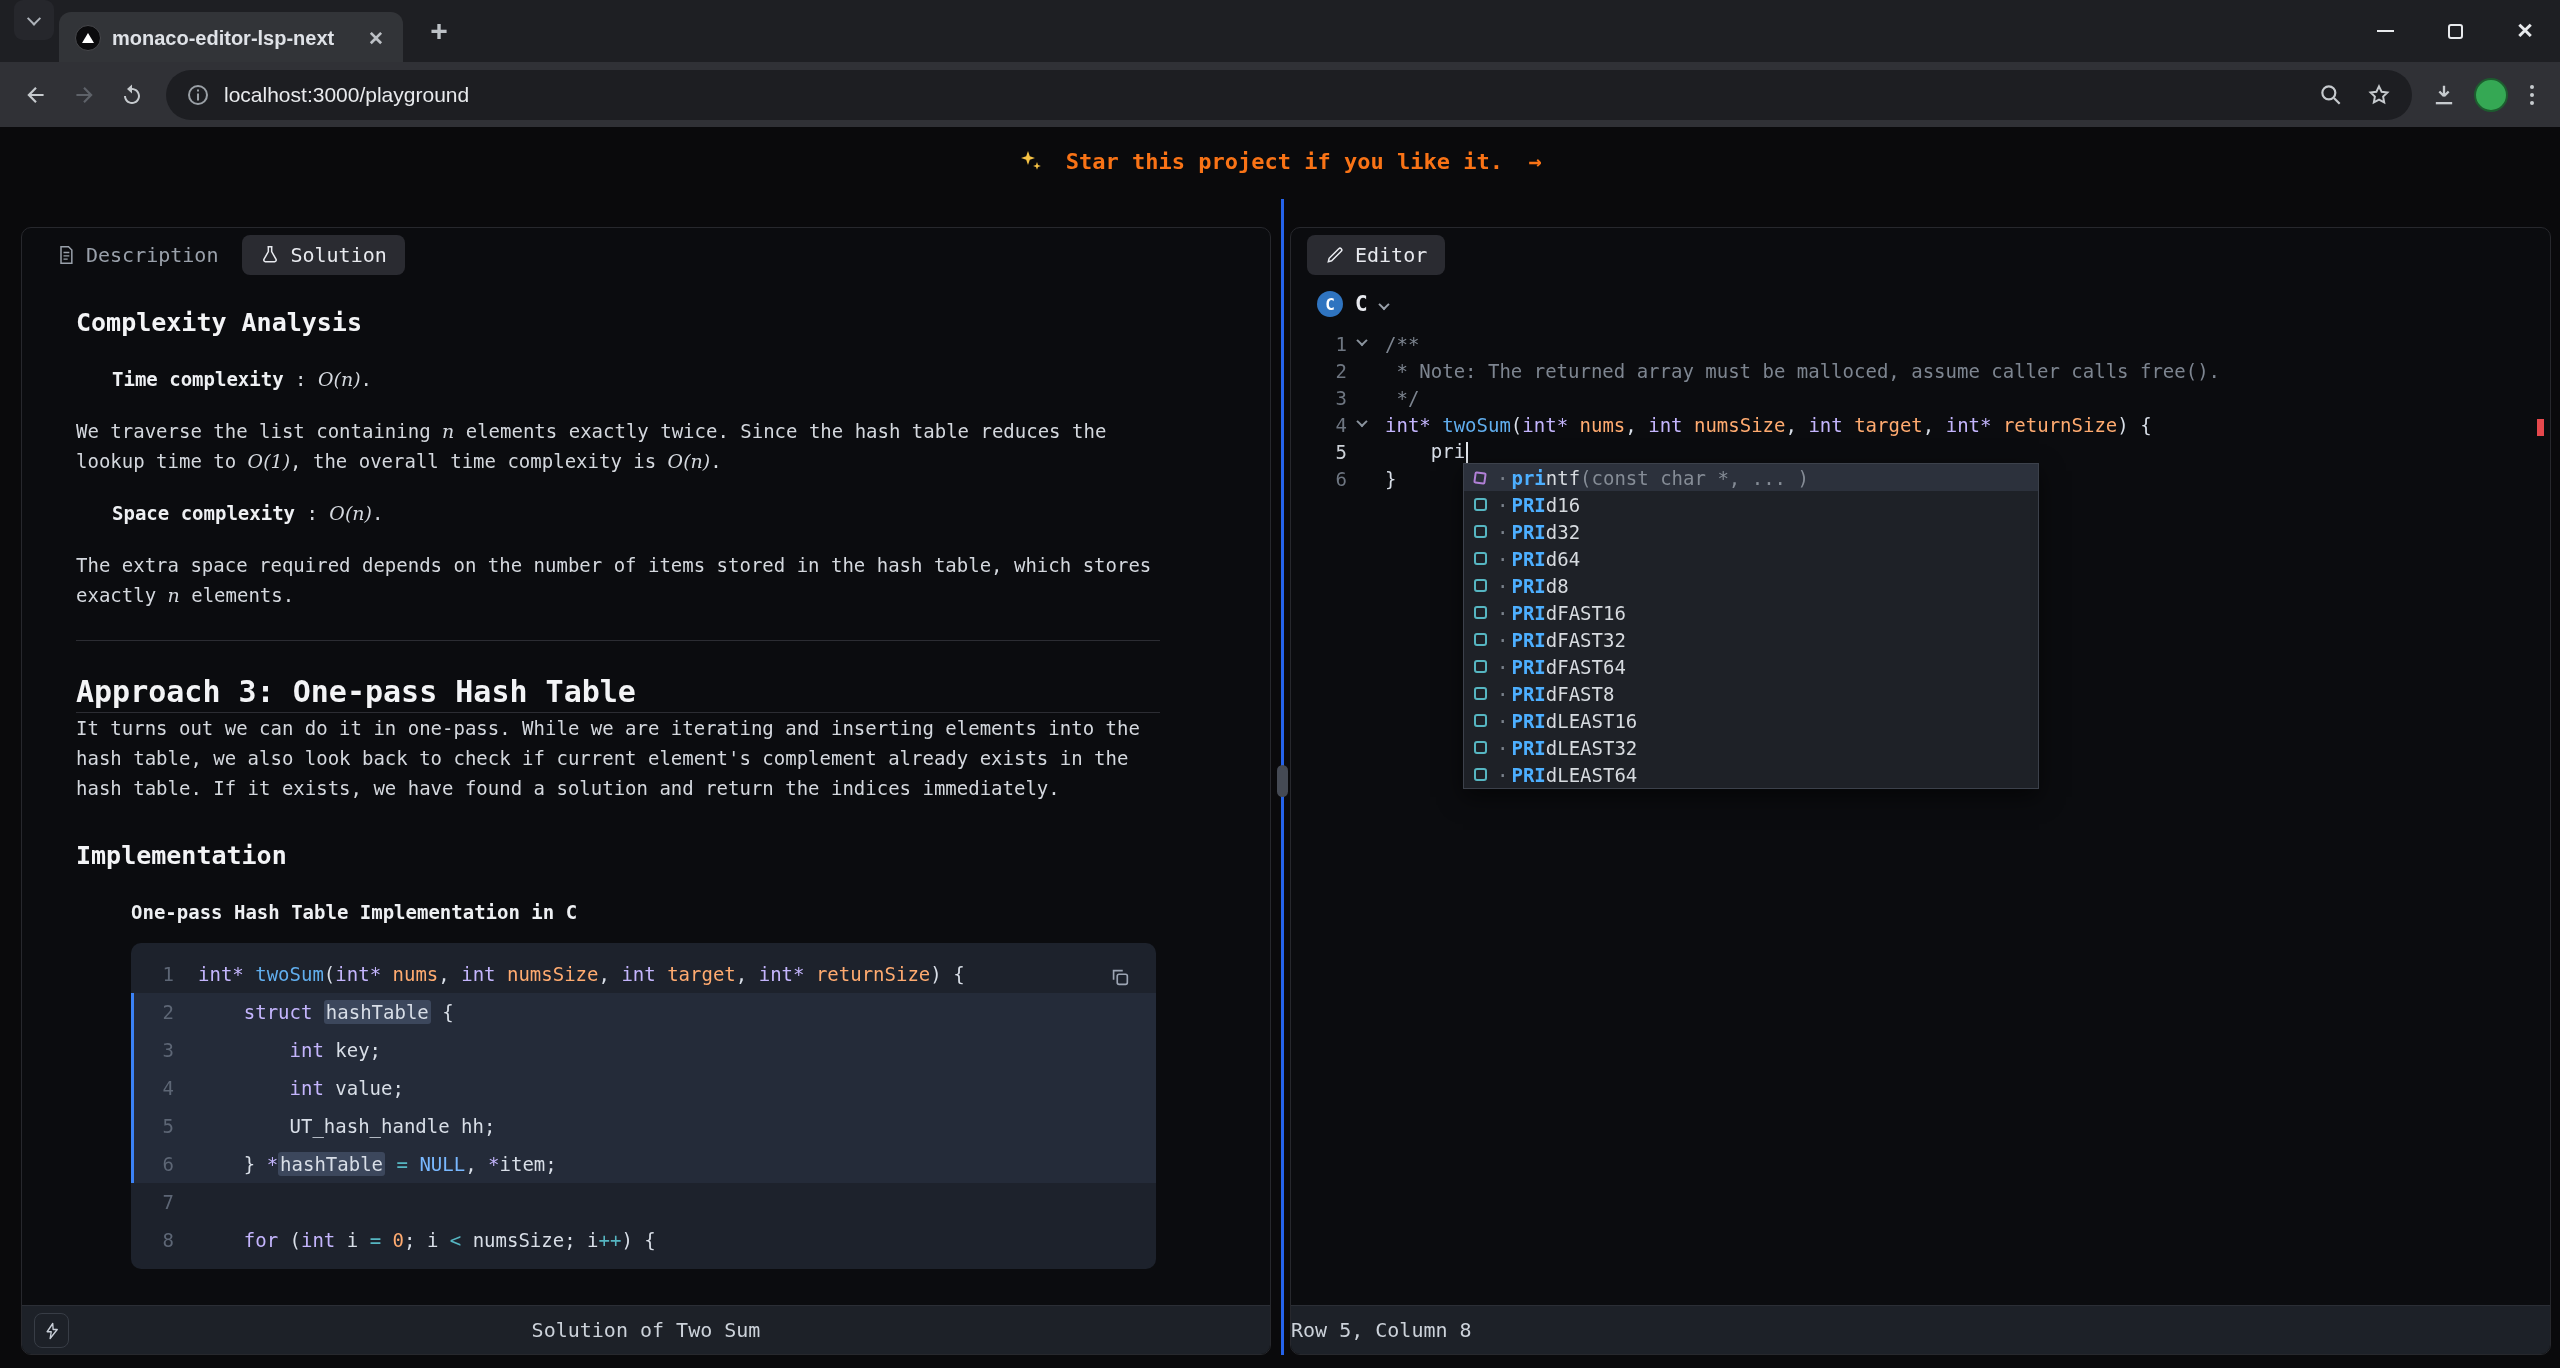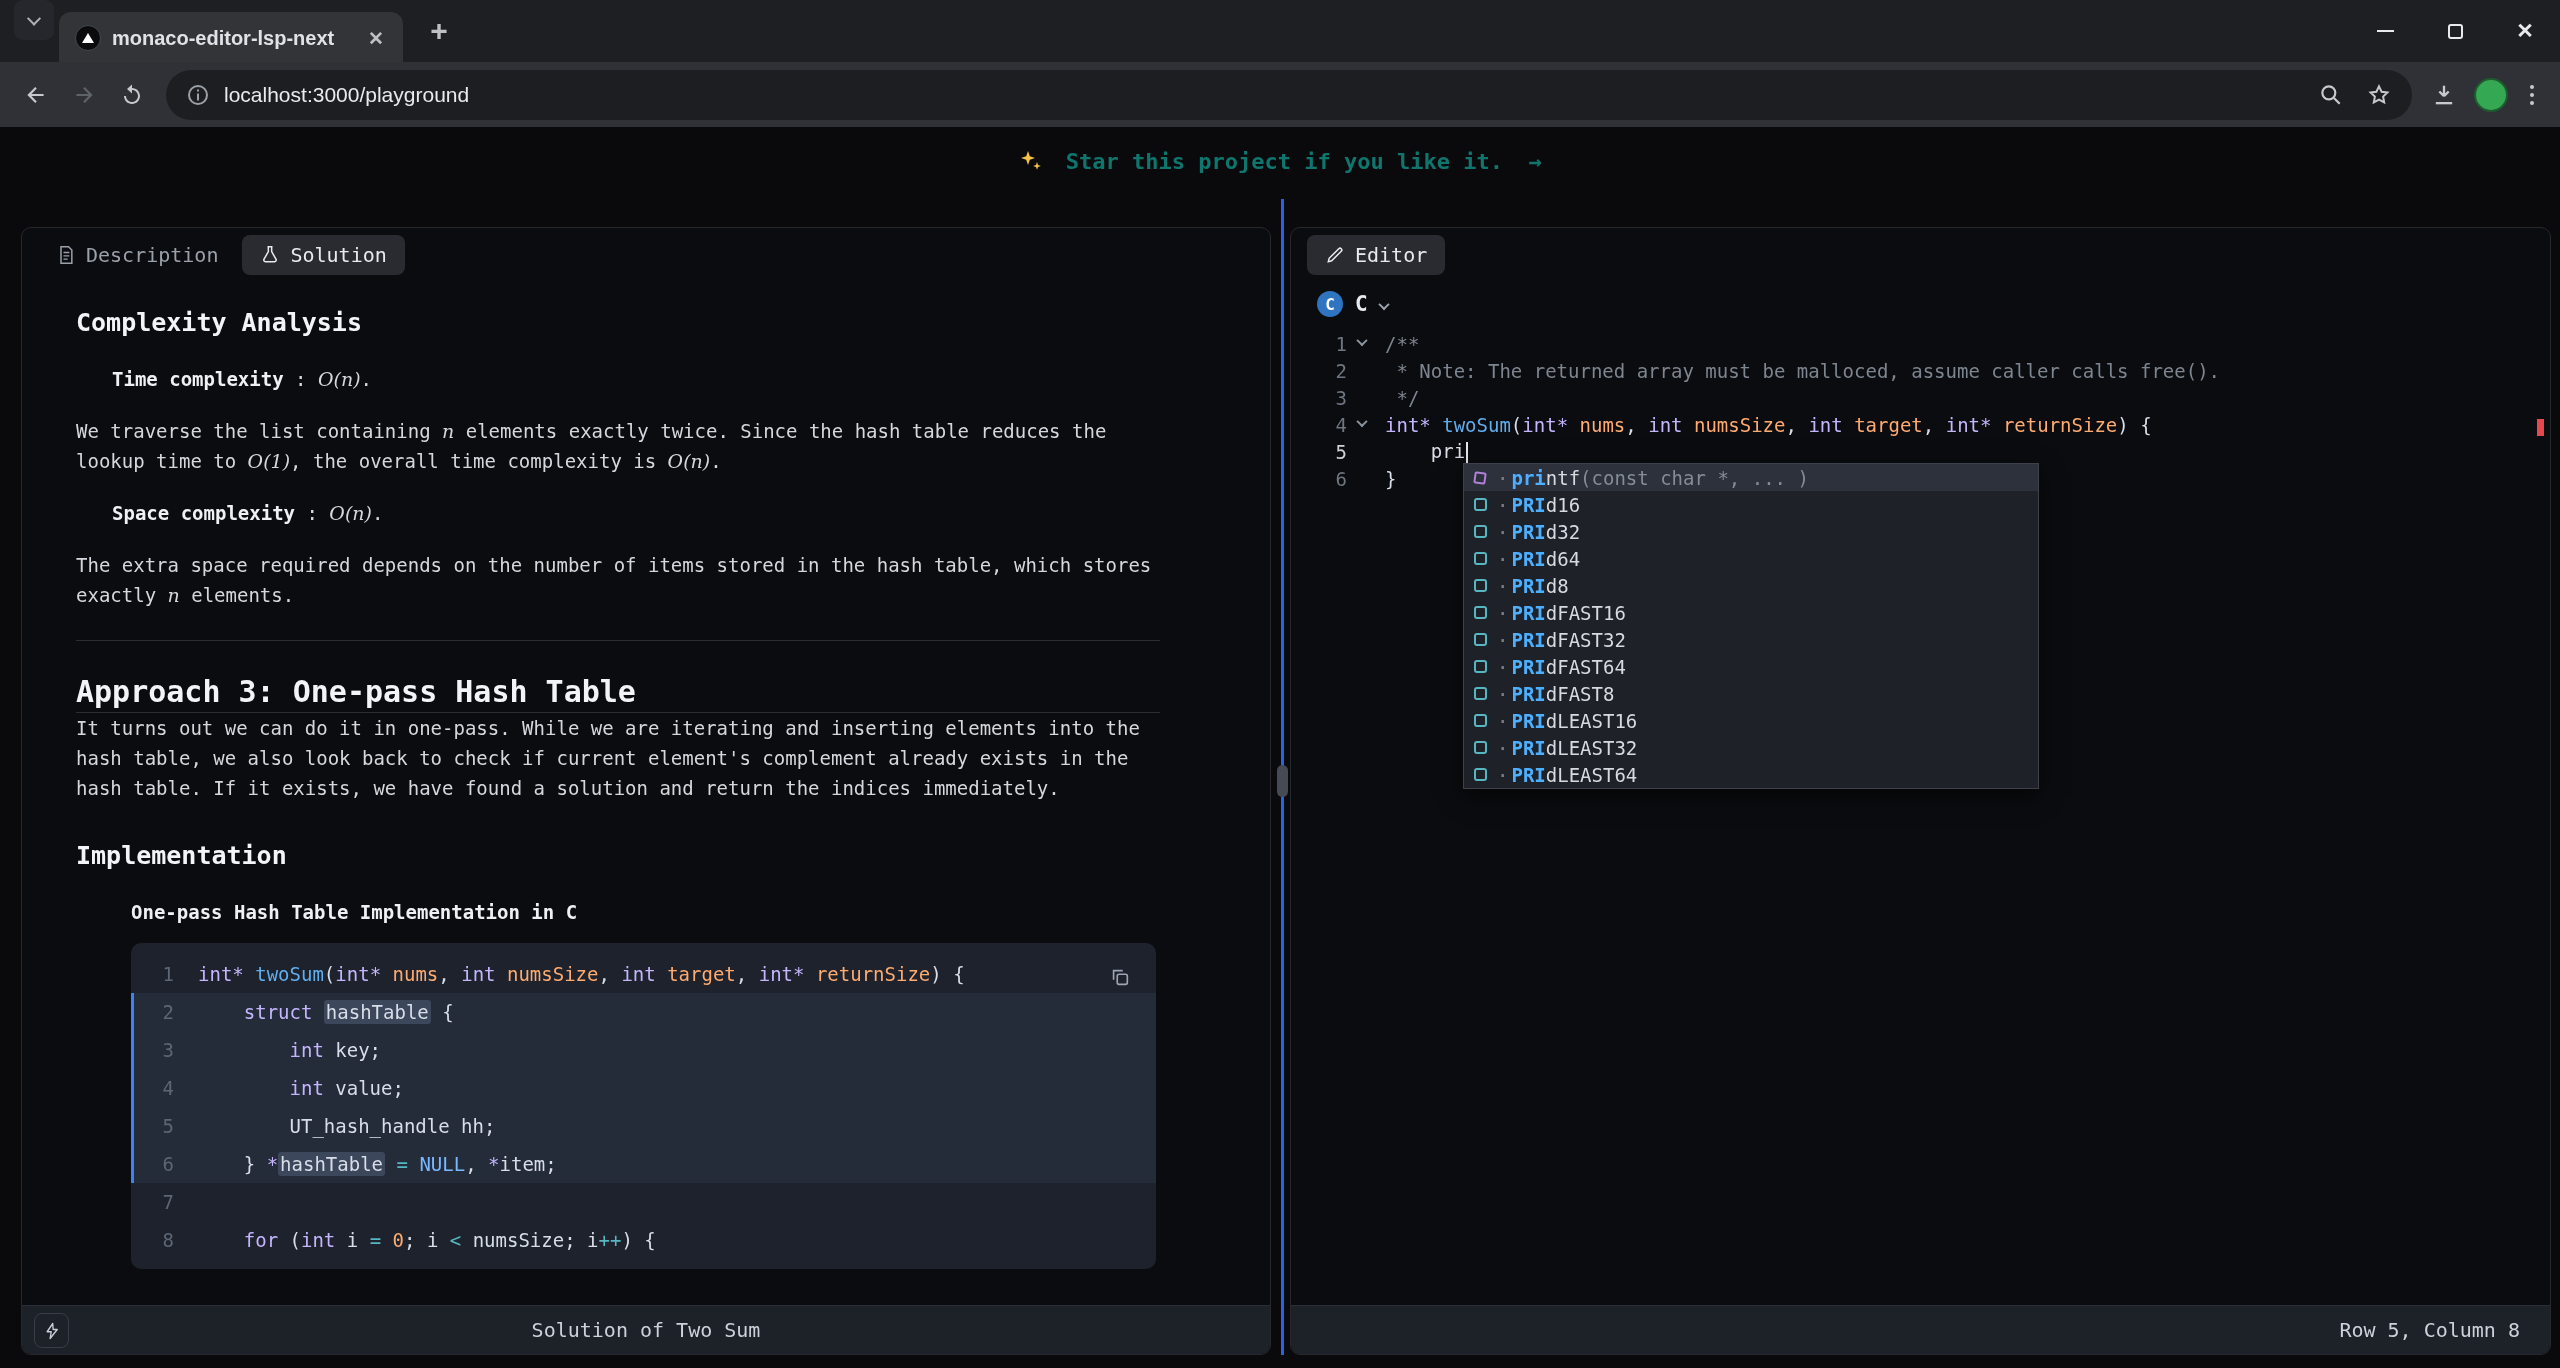--- a/index.html
+++ b/index.html
@@ -28,21 +28,21 @@
   .omnibox { flex:1; height:50px; background:#1d1e22; border-radius:25px; margin:0 10px; display:flex; align-items:center; padding:0 20px; gap:14px; }
   .url { color:#e8eaed; font-family:"Liberation Sans", sans-serif; font-size:21px; flex:1; }
   .omni-icons { display:flex; align-items:center; gap:22px; }
   .toolbar-right { display:flex; align-items:center; gap:16px; padding:0 8px; }
   .avatar { width:34px; height:34px; border-radius:50%; background:#35a854; border:2px solid #1d5c2f; }
   .kebab { display:flex; flex-direction:column; gap:4px; padding:6px; }
   .kebab i { width:4px; height:4px; border-radius:50%; background:#c6cace; display:block; }
 
   
   .page { position:absolute; top:127px; left:0; right:0; bottom:0; background:#0a0a0c; }
-  .banner { position:absolute; top:22px; left:0; right:0; text-align:center; font-size:22px; font-weight:bold; color:#0f766e; }
+  .banner { position:absolute; top:22px; left:0; right:0; text-align:center; font-size:22px; font-weight:bold; color:#f97316; }
   .banner .spark { display:inline-block; vertical-align:-4px; margin-right:10px; }
   .banner .arrow { margin-left:12px; }
 
   .panel { position:absolute; top:72px; bottom:13px; background:#0b0c0f; border:1px solid #27282d; border-radius:10px; display:flex; flex-direction:column; overflow:hidden;margin-top:28px; }
   .panel-left { left:21px; width:1250px; }
   .panel-right { left:1290px; width:1261px; }
   .divider { position:absolute; top:72px; bottom:13px; left:1281px; width:3px; background:#2563eb; }
   .grip { position:absolute; top:566px; left:-4px; width:11px; height:32px; border-radius:6px; background:#454a54; }
 
   .panel-header { height:54px; flex:none; display:flex; align-items:center; padding-left:16px; gap:6px; }
@@ -73,21 +73,21 @@
   .pr { color:#ffab70; }
   .op { color:#56b6c2; }
   .cn { color:#79b8ff; }
   .num { color:#ffab70; }
   .cm { color:#7d8590; }
   .wh { background:#3c475c; border-radius:3px; padding:1px 2px; }
 
   .panel-footer { height:49px; flex:none; border-top:1px solid #2b2e35; background:#1d2128; display:flex; align-items:center; position:relative; color:#ccd2da; font-size:20px; }
   .bolt-btn { position:absolute; left:12px; top:7px; width:35px; height:35px; border:1px solid #383d46; border-radius:8px; display:grid; place-items:center; }
   .footer-center { flex:1; text-align:center; }
-  .footer-right { flex:1; text-align:right; padding-right:30px; }
+  .footer-right { flex:1; text-align:left; padding-right:30px; }
 
   
   .lang-row { height:44px; flex:none; display:flex; align-items:center; gap:12px; padding-left:26px; }
   .c-logo { width:26px; height:26px; border-radius:50%; background:#2f74c0; color:#ffffff; font-size:16px; font-weight:bold; display:grid; place-items:center; }
   .lang-label { color:#e8eaef; font-size:21px; font-weight:bold; }
   .chev.sm { width:8px; height:8px; border-color:#9aa1ab; margin-top:-4px; }
 
   .editor { flex:1; position:relative; overflow:hidden; font-size:19px; }
   .ed-row { display:flex; align-items:center; height:27px; }
   .ed-row:first-child { margin-top:4px; }

